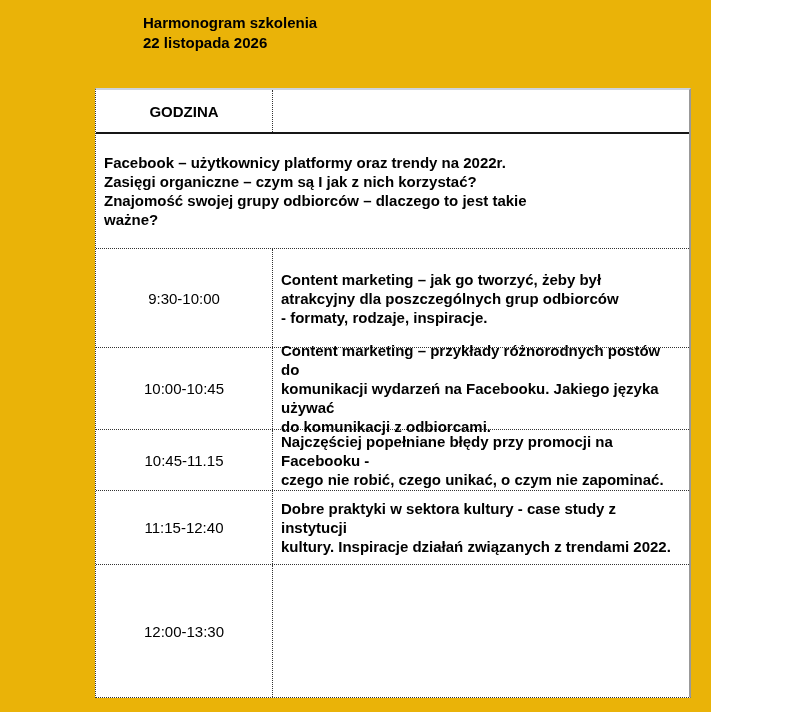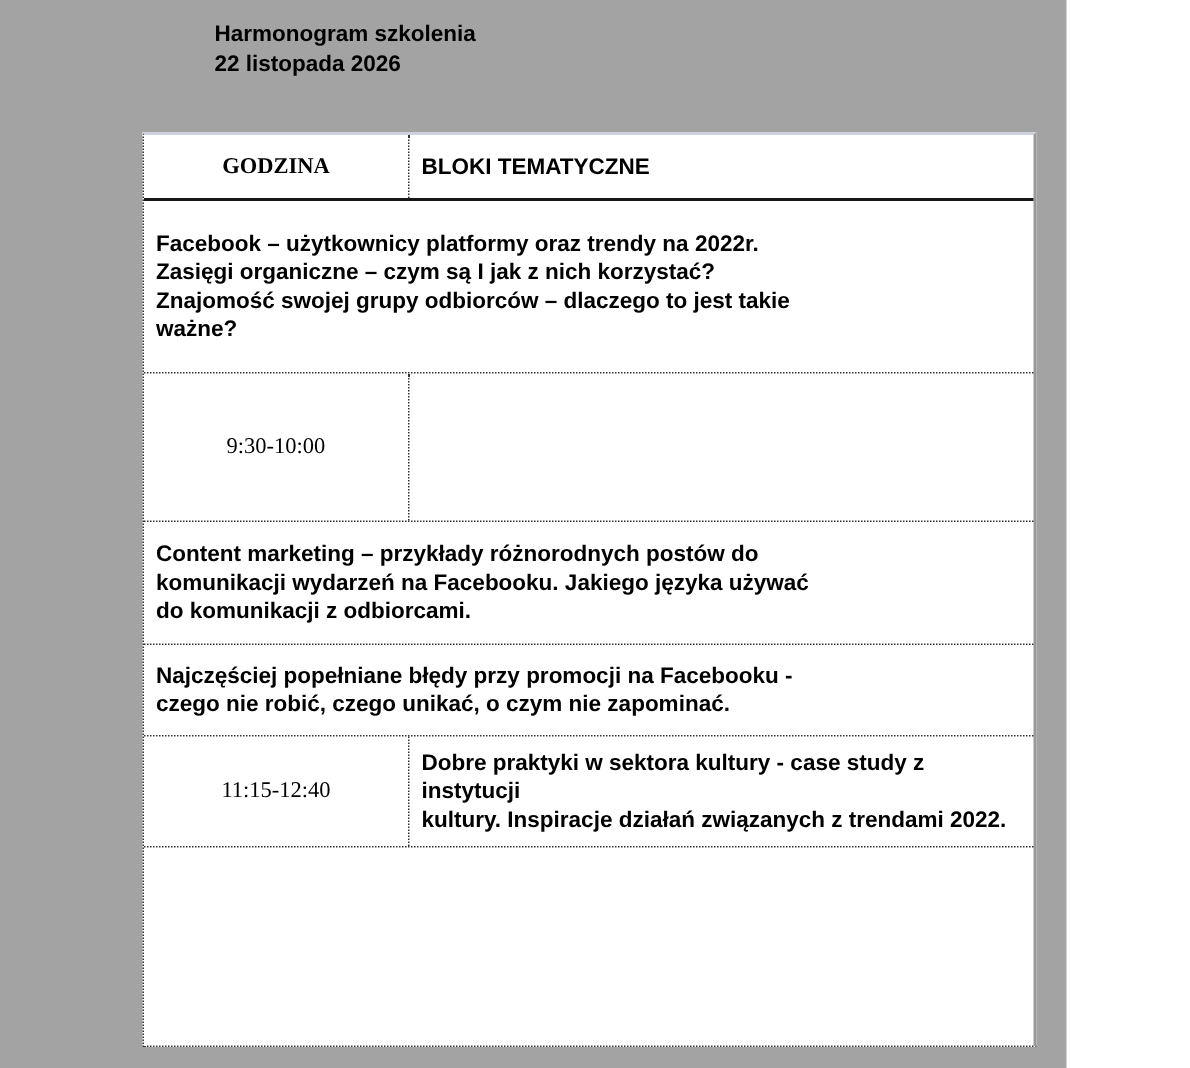--- a/index.html
+++ b/index.html
@@ -6,21 +6,21 @@
     margin: 0;
     padding: 0;
     background: #ffffff;
     font-family: "Liberation Sans", sans-serif;
     color: #000000;
   }
   .page {
     position: relative;
     width: 711px;
     height: 712px;
-    background: #a3a3a3;
+    background: #eab308;
     overflow: hidden;
   }
   
   .doc-title {
     position: absolute;
     left: 143px;
     top: 13px;
     font-size: 15px;
     font-weight: bold;
     line-height: 20px;
@@ -55,21 +55,20 @@
   }
   .col-time {
     flex: 0 0 177px;
     width: 177px;
     border-right: 1px dotted #333333;
     display: flex;
     align-items: center;
     justify-content: center;
     text-align: center;
     font-size: 15px;
-    font-family: Liberation Serif, serif;
   }
   .col-topic {
     flex: 1 1 auto;
     display: flex;
     flex-direction: column;
     justify-content: center;
     padding: 6px 10px 6px 8px;
     font-size: 15px;
     line-height: 19px;
     white-space: pre-line;
@@ -98,48 +97,53 @@
 
   <div class="doc-title">
     <div>Harmonogram szkolenia</div>
     <div>22 listopada 2026</div>
   </div>
 
   <div class="schedule-table">
 
     <div class="tr header-row">
       <div class="td col-time">GODZINA</div>
-      <div class="td col-topic">BLOKI TEMATYCZNE</div>
     </div>
 
     <div class="tr row-1">
       <div class="td col-topic">Facebook – użytkownicy platformy oraz trendy na 2022r.
 Zasięgi organiczne – czym są I jak z nich korzystać?
 Znajomość swojej grupy odbiorców – dlaczego to jest takie
 ważne?</div>
     </div>
 
     <div class="tr row-2">
       <div class="td col-time">9:30-10:00</div>
+      <div class="td col-topic">Content marketing – jak go tworzyć, żeby był
+atrakcyjny dla poszczególnych grup odbiorców
+- formaty, rodzaje, inspiracje.</div>
     </div>
 
     <div class="tr row-3">
+      <div class="td col-time">10:00-10:45</div>
       <div class="td col-topic">Content marketing – przykłady różnorodnych postów do
 komunikacji wydarzeń na Facebooku. Jakiego języka używać
 do komunikacji z odbiorcami.</div>
     </div>
 
     <div class="tr row-4">
+      <div class="td col-time">10:45-11.15</div>
       <div class="td col-topic">Najczęściej popełniane błędy przy promocji na Facebooku -
 czego nie robić, czego unikać, o czym nie zapominać.</div>
     </div>
 
     <div class="tr row-5">
       <div class="td col-time">11:15-12:40</div>
       <div class="td col-topic">Dobre praktyki w sektora kultury - case study z instytucji
 kultury. Inspiracje działań związanych z trendami 2022.</div>
     </div>
 
     <div class="tr row-6">
+      <div class="td col-time">12:00-13:30</div>
     </div>
 
   </div>
 </div>
 
 </body></html>

